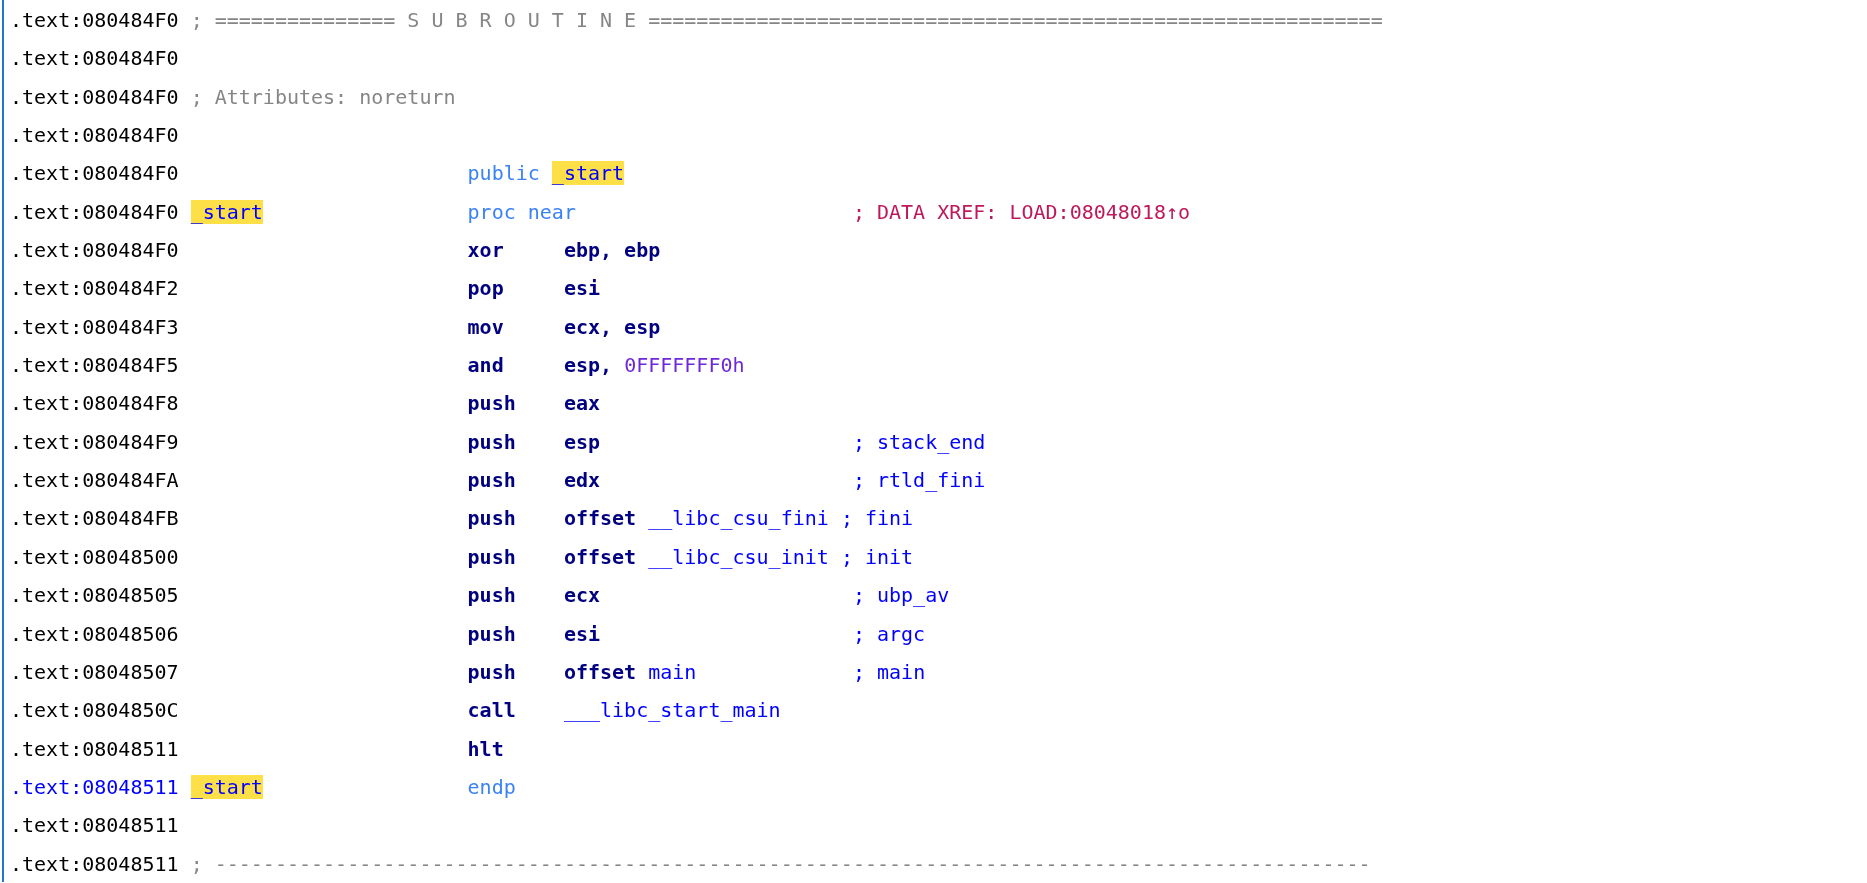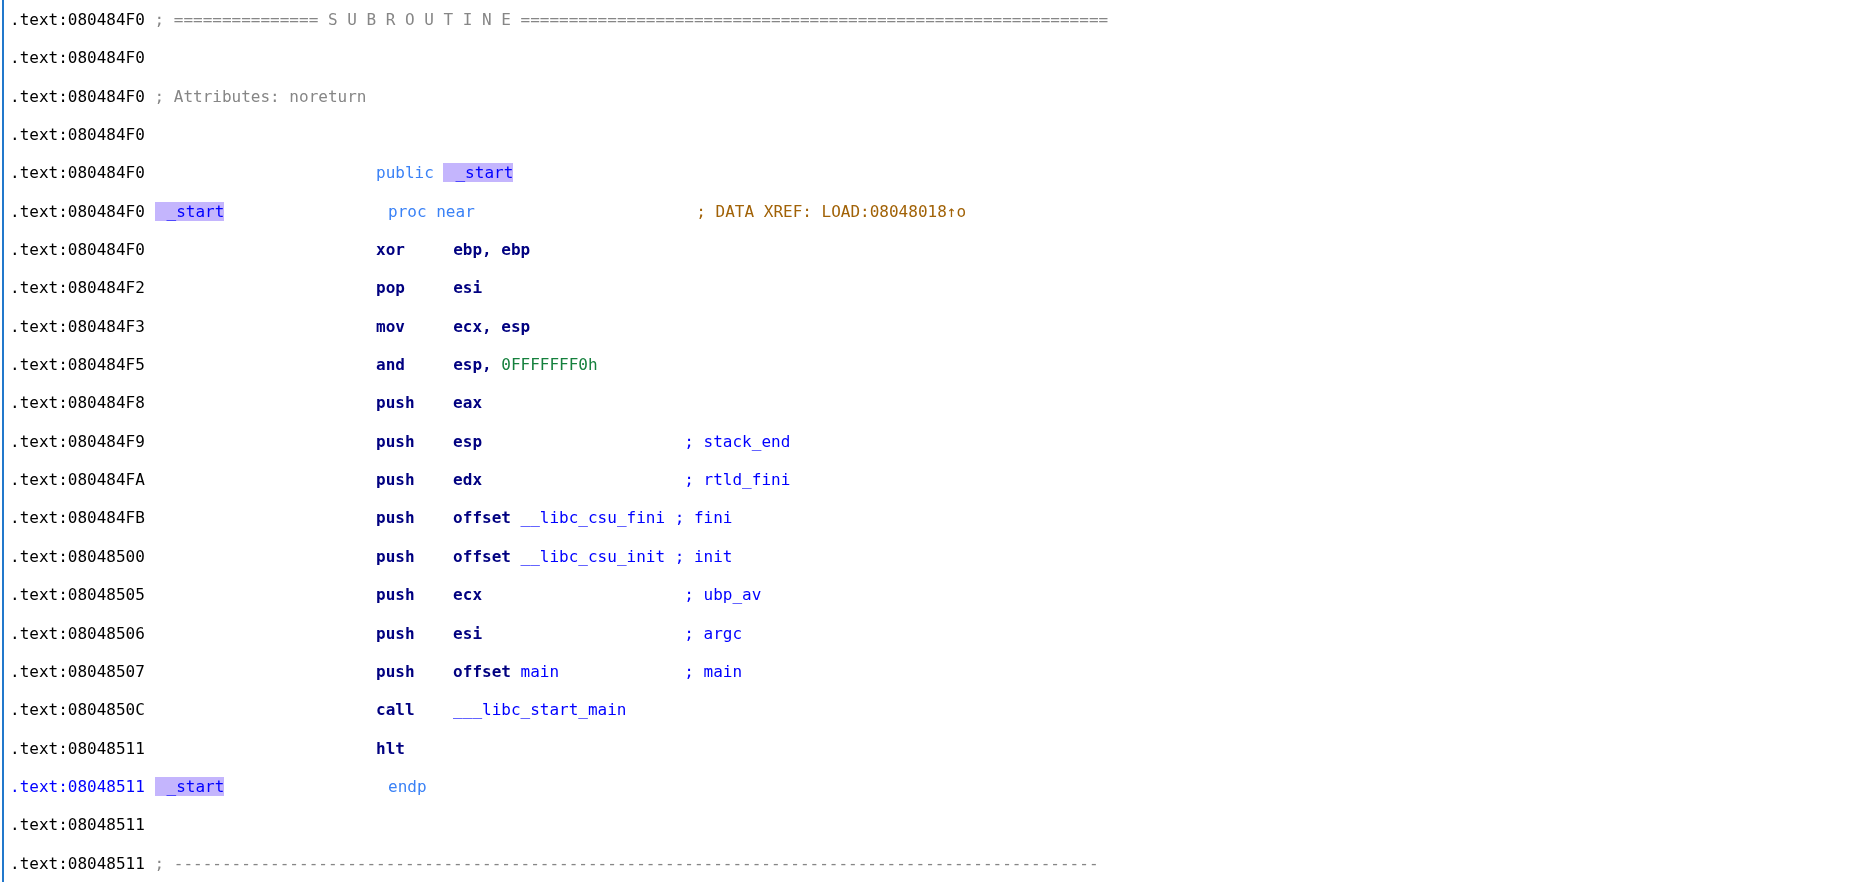--- a/index.html
+++ b/index.html
@@ -5,33 +5,33 @@
   html,body{margin:0;padding:0;background:#ffffff;}
   body{width:1867px;height:883px;overflow:hidden;}
   .listing{
     box-sizing:border-box;
     margin-left:2px;
     border-left:2px solid #2178cc;
     padding:1px 0 0 6px;
     width:1863px;
     height:882px;
     font-family:"DejaVu Sans Mono", monospace;
-    font-size:16px;
+    font-size:20px;
     line-height:38.35px;
     white-space:pre;
     color:#000000;
   }
   .asm-line{height:38.35px;white-space:pre;}
   .tk-addr{color:#000000;}
   .tk-addr-cur{color:#0000ff;}
   .tk-gray{color:#868686;}
   .tk-kw{color:#3b82f6;}
   .tk-code{color:#000080;font-weight:bold;}
-  .tk-num{color:#15803d;}
+  .tk-num{color:#6d28d9;}
   .tk-nameref{color:#0000ff;}
   .tk-cmt{color:#0000ff;}
-  .tk-xref{color:#a16207;}
-  .hl{background:#c4b5fd;padding-left:12px;}
+  .tk-xref{color:#be185d;}
+  .hl{background:#fde047;}
 </style>
 </head>
 <body>
 
 <div class="listing"><div class="asm-line"><span class="tk-addr">.text:080484F0</span> <span class="tk-gray">; =============== S U B R O U T I N E =============================================================</span></div><div class="asm-line"><span class="tk-addr">.text:080484F0</span></div><div class="asm-line"><span class="tk-addr">.text:080484F0</span> <span class="tk-gray">; Attributes: noreturn</span></div><div class="asm-line"><span class="tk-addr">.text:080484F0</span></div><div class="asm-line"><span class="tk-addr">.text:080484F0</span>                        <span class="tk-kw">public</span> <span class="tk-nameref hl">_start</span></div><div class="asm-line"><span class="tk-addr">.text:080484F0</span> <span class="tk-nameref hl">_start</span>                 <span class="tk-kw">proc near</span>                       <span class="tk-xref">; DATA XREF: LOAD:08048018↑o</span></div><div class="asm-line"><span class="tk-addr">.text:080484F0</span>                        <span class="tk-code">xor</span>     <span class="tk-code">ebp, ebp</span></div><div class="asm-line"><span class="tk-addr">.text:080484F2</span>                        <span class="tk-code">pop</span>     <span class="tk-code">esi</span></div><div class="asm-line"><span class="tk-addr">.text:080484F3</span>                        <span class="tk-code">mov</span>     <span class="tk-code">ecx, esp</span></div><div class="asm-line"><span class="tk-addr">.text:080484F5</span>                        <span class="tk-code">and</span>     <span class="tk-code">esp, </span><span class="tk-num">0FFFFFFF0h</span></div><div class="asm-line"><span class="tk-addr">.text:080484F8</span>                        <span class="tk-code">push</span>    <span class="tk-code">eax</span></div><div class="asm-line"><span class="tk-addr">.text:080484F9</span>                        <span class="tk-code">push</span>    <span class="tk-code">esp</span>                     <span class="tk-cmt">; stack_end</span></div><div class="asm-line"><span class="tk-addr">.text:080484FA</span>                        <span class="tk-code">push</span>    <span class="tk-code">edx</span>                     <span class="tk-cmt">; rtld_fini</span></div><div class="asm-line"><span class="tk-addr">.text:080484FB</span>                        <span class="tk-code">push</span>    <span class="tk-code">offset</span> <span class="tk-nameref">__libc_csu_fini</span> <span class="tk-cmt">; fini</span></div><div class="asm-line"><span class="tk-addr">.text:08048500</span>                        <span class="tk-code">push</span>    <span class="tk-code">offset</span> <span class="tk-nameref">__libc_csu_init</span> <span class="tk-cmt">; init</span></div><div class="asm-line"><span class="tk-addr">.text:08048505</span>                        <span class="tk-code">push</span>    <span class="tk-code">ecx</span>                     <span class="tk-cmt">; ubp_av</span></div><div class="asm-line"><span class="tk-addr">.text:08048506</span>                        <span class="tk-code">push</span>    <span class="tk-code">esi</span>                     <span class="tk-cmt">; argc</span></div><div class="asm-line"><span class="tk-addr">.text:08048507</span>                        <span class="tk-code">push</span>    <span class="tk-code">offset</span> <span class="tk-nameref">main</span>             <span class="tk-cmt">; main</span></div><div class="asm-line"><span class="tk-addr">.text:0804850C</span>                        <span class="tk-code">call</span>    <span class="tk-nameref">___libc_start_main</span></div><div class="asm-line"><span class="tk-addr">.text:08048511</span>                        <span class="tk-code">hlt</span></div><div class="asm-line"><span class="tk-addr-cur">.text:08048511</span> <span class="tk-nameref hl">_start</span>                 <span class="tk-kw">endp</span></div><div class="asm-line"><span class="tk-addr">.text:08048511</span></div><div class="asm-line"><span class="tk-addr">.text:08048511</span> <span class="tk-gray">; ------------------------------------------------------------------------------------------------</span></div></div>
 
 </body></html>

